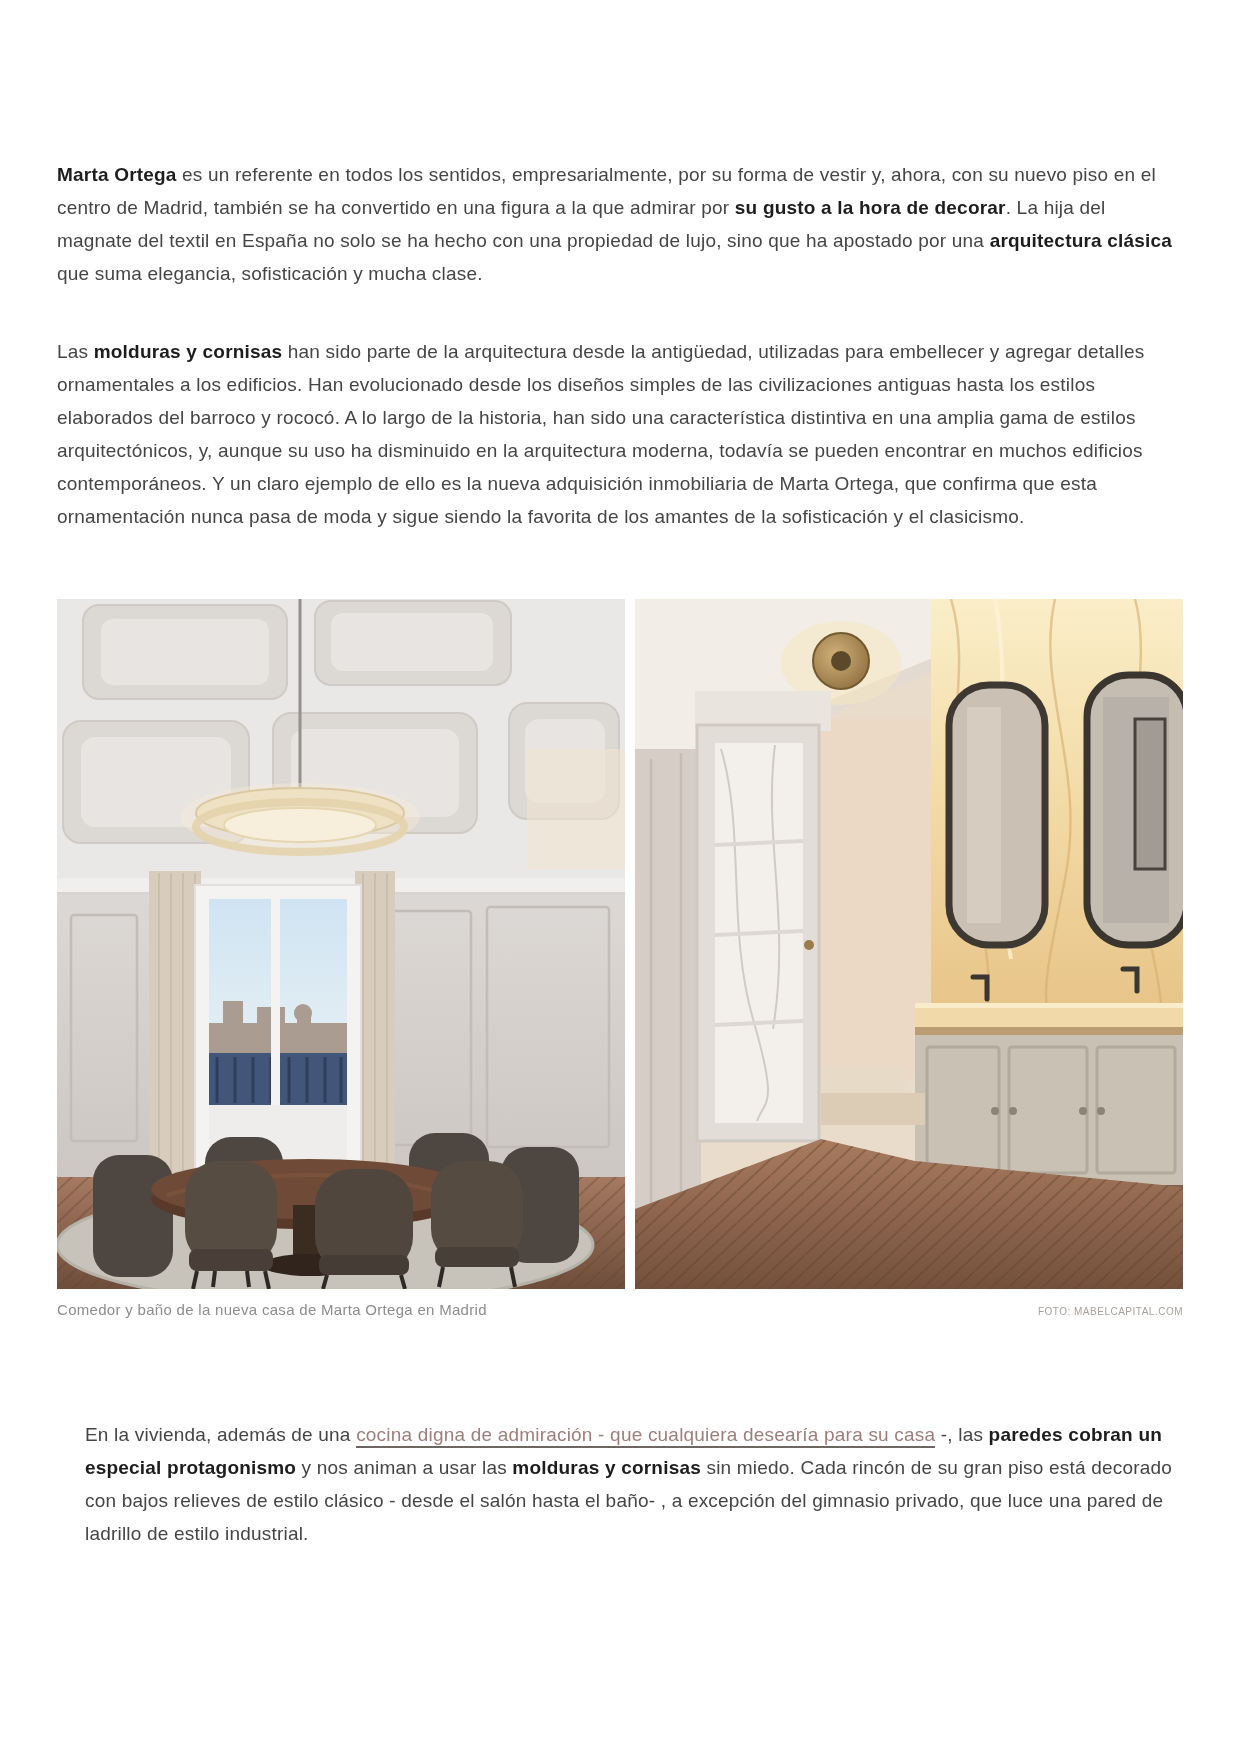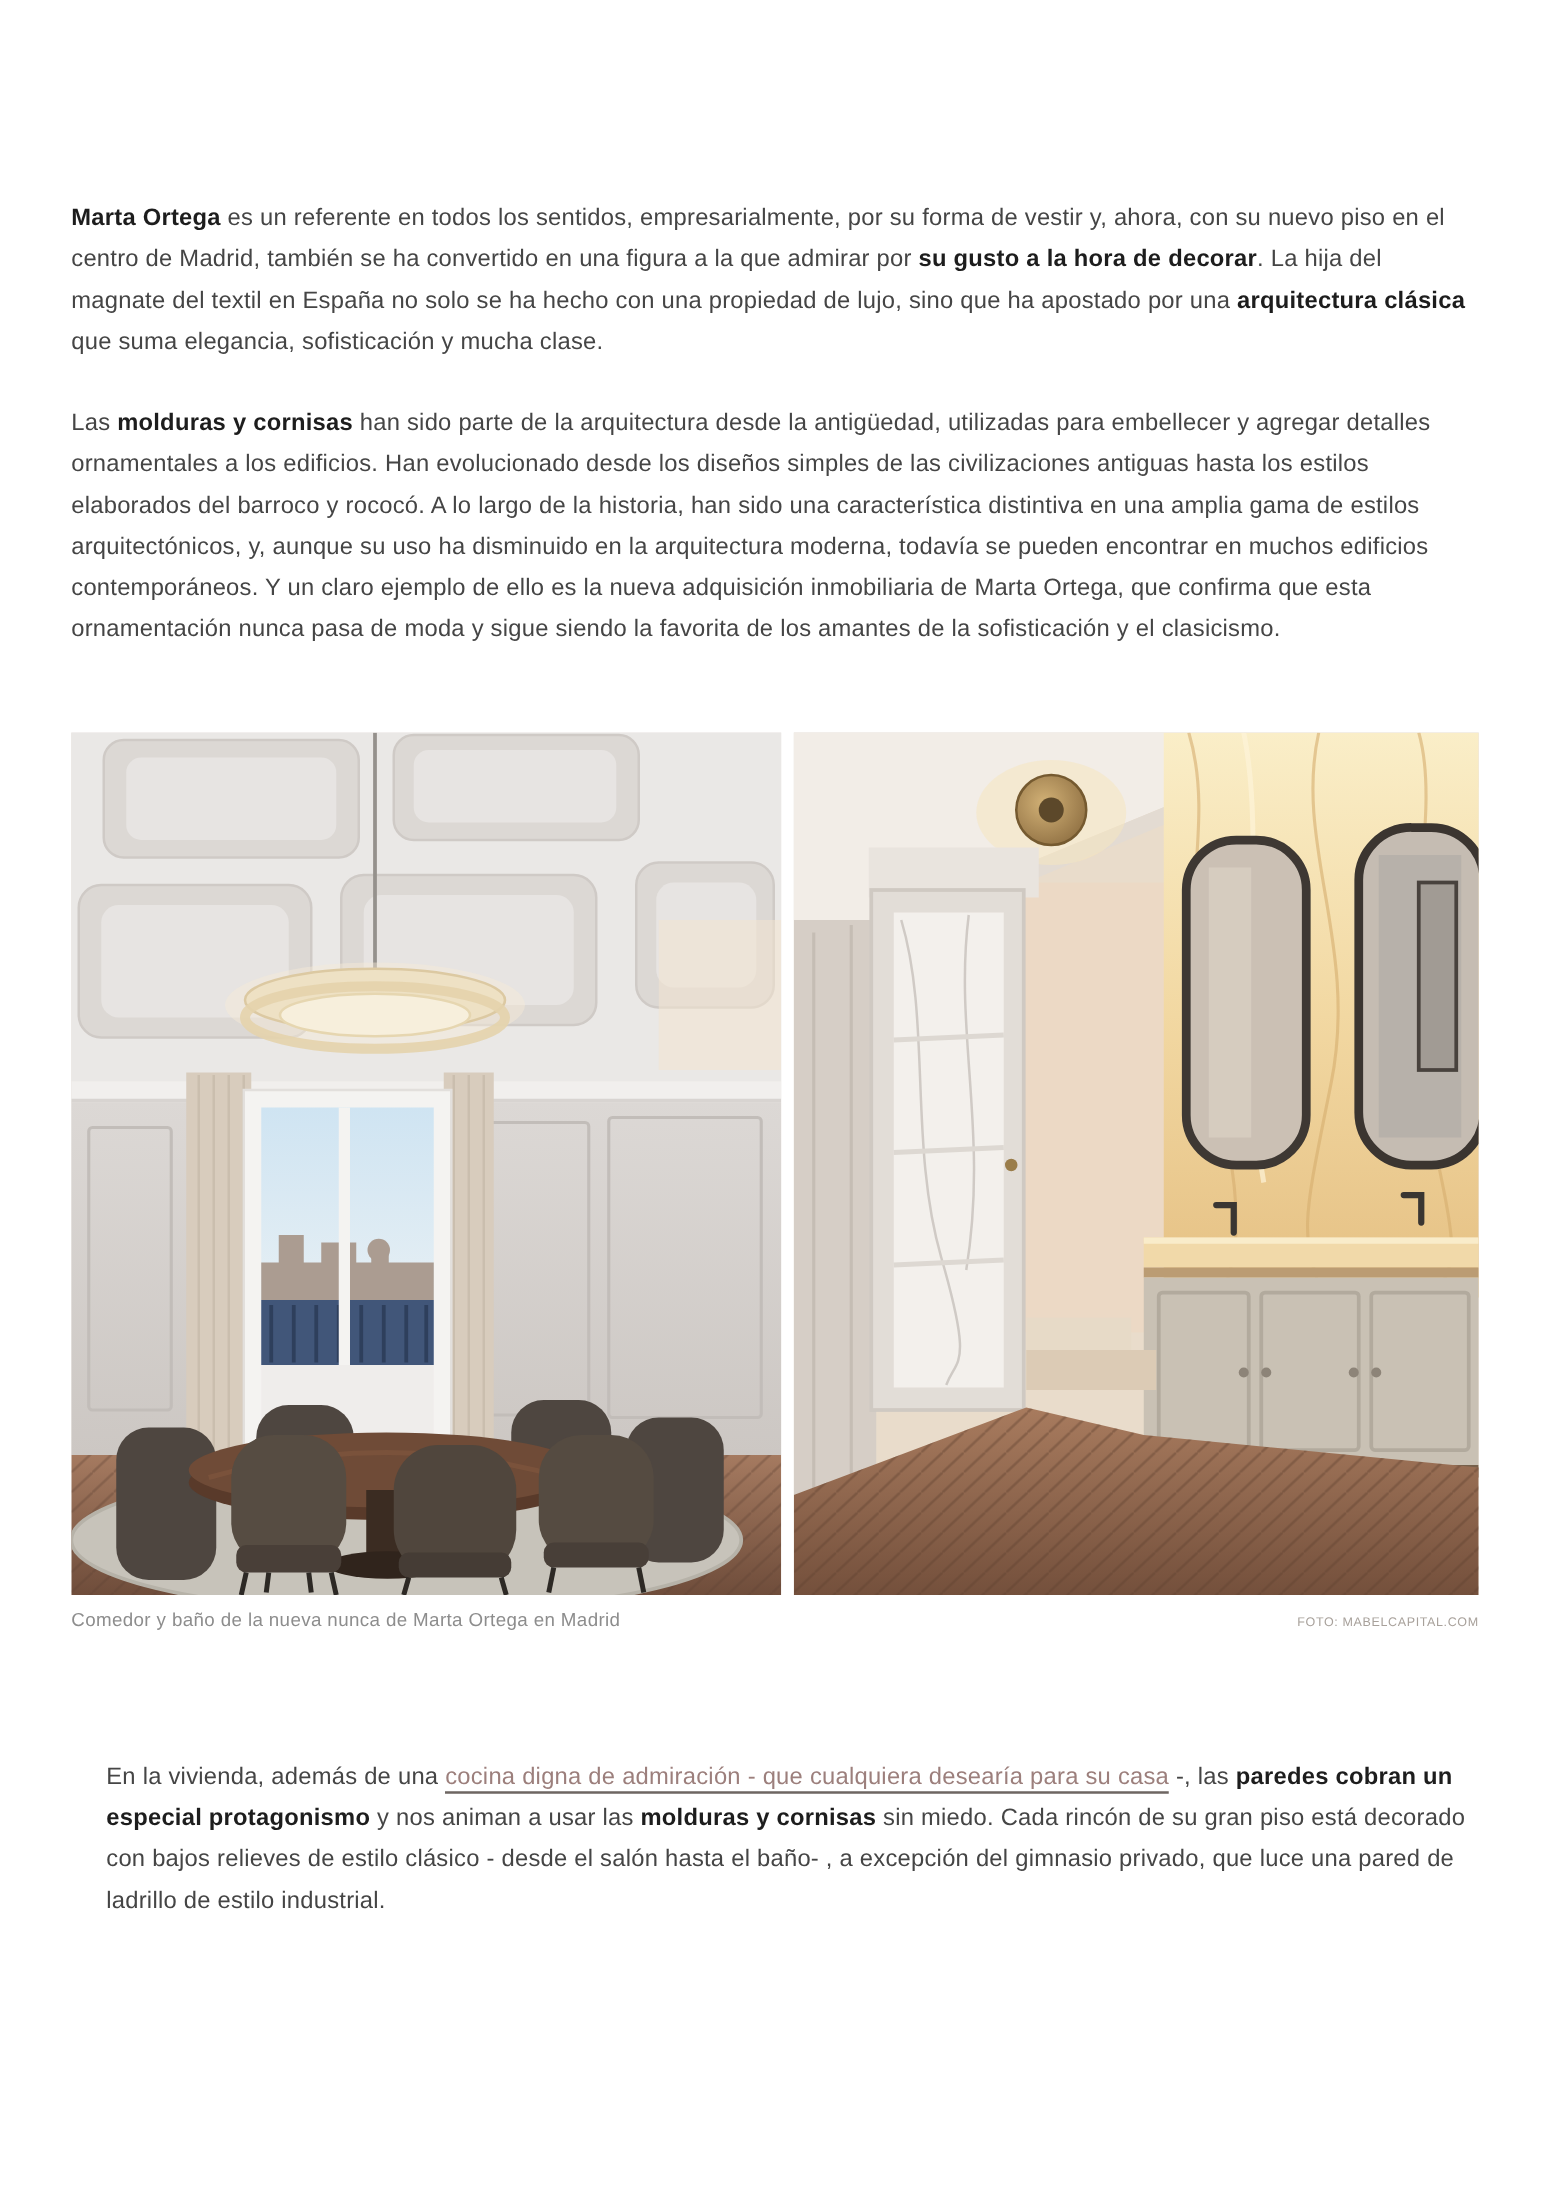--- a/index.html
+++ b/index.html
@@ -10,21 +10,21 @@
   }
   p.body-text{
     margin:0;font-size:19px;line-height:33px;letter-spacing:0.2px;
     color:#454545;text-align:left;
   }
   p.body-text .b{font-weight:700;color:#1d1d1d;}
   p.body-text a.link{
     color:#9c7f7c;text-decoration:none;cursor:pointer;
     border-bottom:2px solid #6e6662;padding-bottom:1px;
   }
-  #p2{margin-top:32px;}
+  #p2{margin-top:45px;}
   figure.article-figure{margin:66px 0 0 0;padding:0;}
   .photos{display:flex;gap:10px;}
   .photo{overflow:hidden;background:#e8e4e0;}
   .photo svg{display:block;}
   .photo-left{width:568px;height:690px;}
   .photo-right{width:548px;height:690px;}
   figcaption.caprow{
     margin-top:12px;display:flex;justify-content:space-between;align-items:baseline;
   }
   .caption-text{font-size:15px;color:#8d8d8d;letter-spacing:0.3px;}
@@ -246,21 +246,21 @@
             <circle cx="174" cy="346" r="5" fill="#9a7d4a"></circle>
             <rect x="186" y="468" width="84" height="26" fill="#e7dac7"></rect>
             <rect x="186" y="494" width="104" height="32" fill="#dccbb5"></rect>
             <polygon points="0,690 0,610 186,540 280,562 548,588 548,690" fill="url(#r-floor)"></polygon>
             <polygon points="0,690 0,610 186,540 280,562 548,588 548,690" fill="url(#r-hb)"></polygon>
           </svg>
         </div>
 
       </div>
       <figcaption class="caprow">
-        <span class="caption-text">Comedor y baño de la nueva nunca de Marta Ortega en Madrid</span>
+        <span class="caption-text">Comedor y baño de la nueva casa de Marta Ortega en Madrid</span>
         <span class="credit-text">FOTO: MABELCAPITAL.COM</span>
       </figcaption>
     </figure>
 
     <p id="p3" class="body-text"><span>En la vivienda, además de una </span><a class="link" href="#">cocina digna de admiración - que cualquiera desearía para su casa</a><span> -, las </span><span class="b">paredes cobran un especial protagonismo</span><span> y nos animan a usar las </span><span class="b">molduras y cornisas</span><span> sin miedo. Cada rincón de su gran piso está decorado con bajos relieves de estilo clásico - desde el salón hasta el baño- , a excepción del gimnasio privado, que luce una pared de ladrillo de estilo industrial.</span></p>
 
   </article>
 </div>
 
 </body></html>

